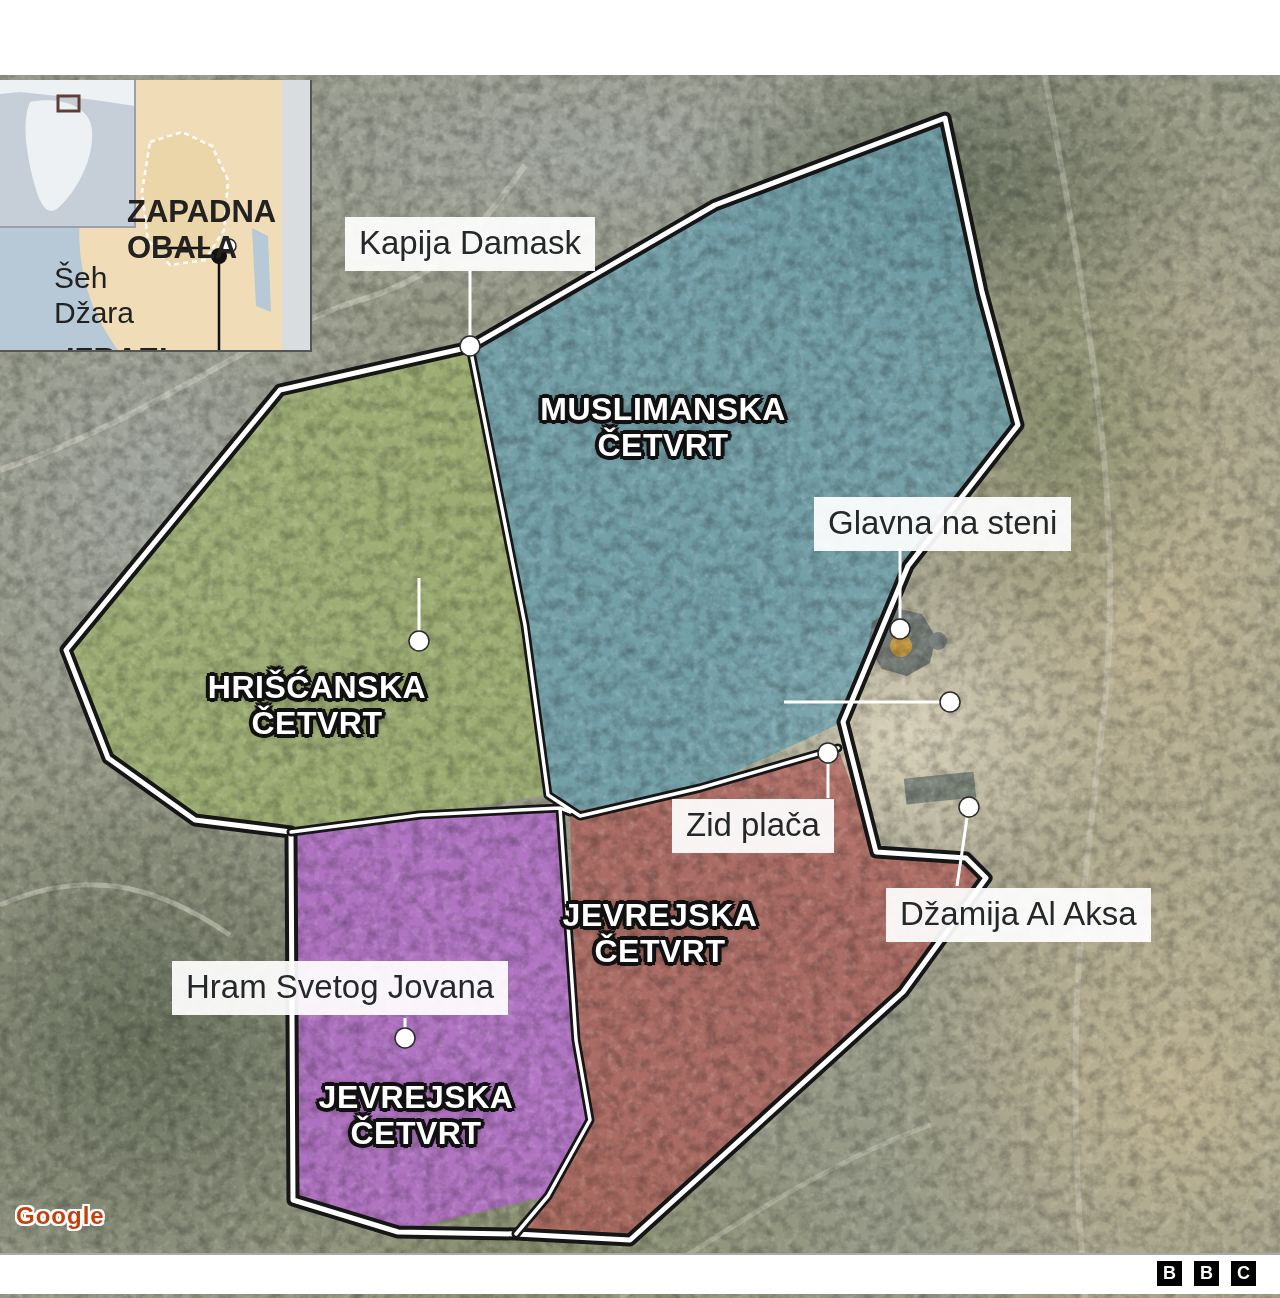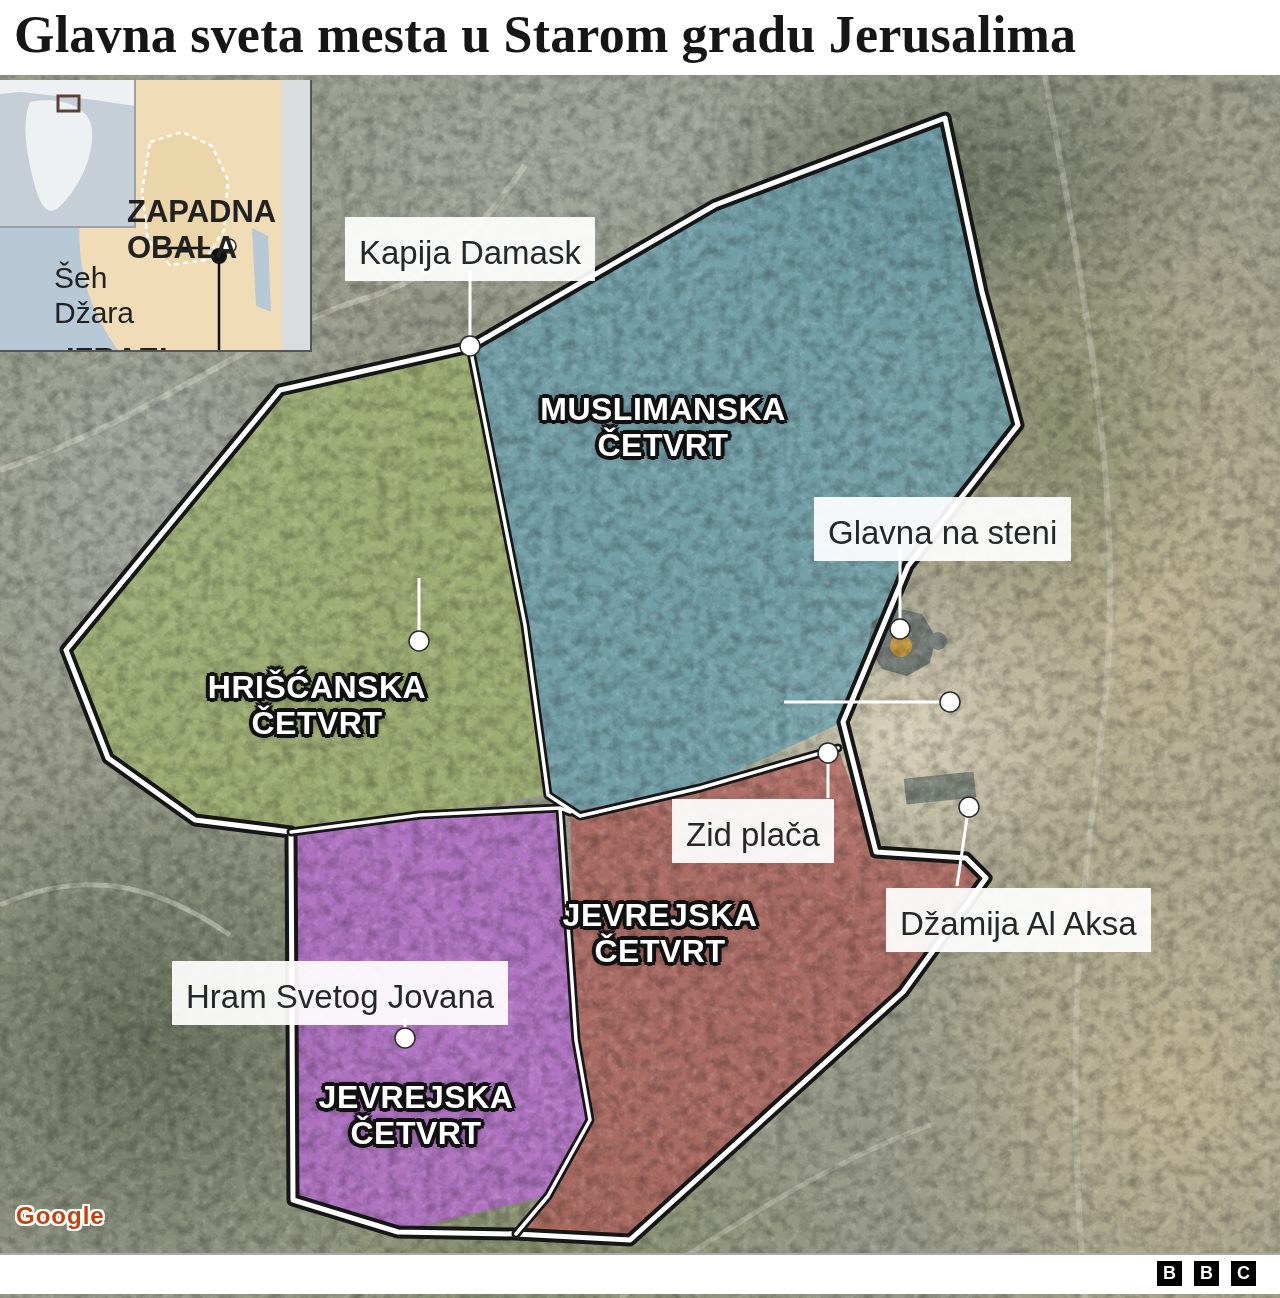--- a/index.html
+++ b/index.html
@@ -6,21 +6,21 @@
   #canvas{position:relative;width:1280px;height:1298px;overflow:hidden;background:#fff;
           font-family:"Liberation Sans",sans-serif;}
   .abs{position:absolute;}
   
   #page-title{left:14px;top:2px;width:1260px;font-family:"Liberation Serif",serif;
     font-weight:bold;font-size:52px;letter-spacing:.2px;color:#161616;line-height:1.25;}
   
   #map-svg{left:0;top:75px;}
   
   .callout-label{background:rgba(255,255,255,.93);color:#25282a;font-size:33px;
-    line-height:1.28;padding:15px 14px 7px 14px;white-space:nowrap;z-index:6;}
+    line-height:1.28;padding:5px 14px 7px 14px;white-space:nowrap;z-index:6;}
   .callout-label.center{text-align:center;}
   .callout-label span{display:block;}
   
   .q-label{z-index:6;color:#fff;font-weight:bold;font-size:32px;letter-spacing:.5px;
     text-align:center;line-height:1.12;white-space:nowrap;transform:translateX(-50%);
     text-shadow:-3px -3px 0 #111,-3px 3px 0 #111,3px -3px 0 #111,3px 3px 0 #111,
       -4px 0 0 #111,4px 0 0 #111,0 -4px 0 #111,0 4px 0 #111,
       -2px -2px 0 #111,2px -2px 0 #111,-2px 2px 0 #111,2px 2px 0 #111,0 0 7px rgba(0,0,0,.85);}
   .q-label span{display:block;}
   
@@ -40,21 +40,20 @@
           border-top:2px solid #a9a9a9;}
   #bbc-logo{position:absolute;left:1157px;top:6px;display:flex;gap:12px;}
   .bbc-box{width:25px;height:25px;background:#000;color:#fff;font-weight:bold;font-size:18px;
     display:flex;align-items:center;justify-content:center;}
 </style>
 </head>
 <body>
 
 <div id="canvas">
 
-  <div class="abs" id="page-title">Glavna sveta mesta u Starom gradu Jerusalima</div>
 
   <svg class="abs" id="map-svg" width="1280" height="1223" viewBox="0 75 1280 1223">
     <defs>
       <radialGradient id="gTan">
           <stop offset="0" stop-color="#c4b795" stop-opacity=".9"></stop>
           <stop offset="1" stop-color="#c4b795" stop-opacity="0"></stop>
         </radialGradient>
       <radialGradient id="gLight">
           <stop offset="0" stop-color="#ddd5bd" stop-opacity=".95"></stop>
           <stop offset="1" stop-color="#ddd5bd" stop-opacity="0"></stop>

